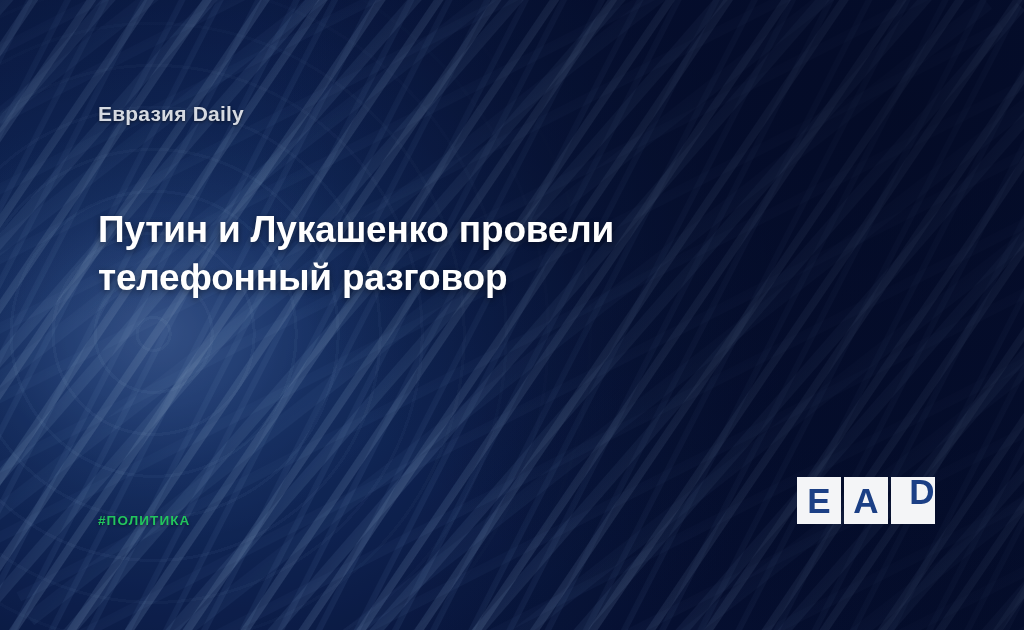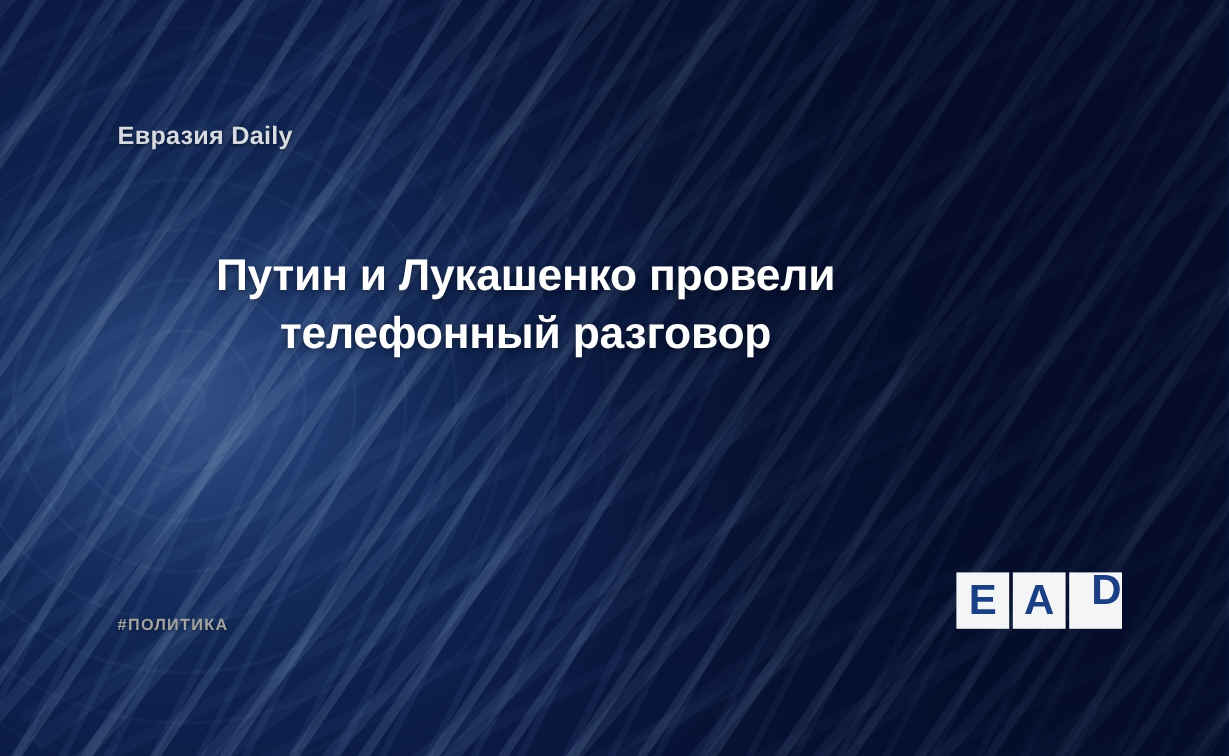--- a/index.html
+++ b/index.html
@@ -174,21 +174,20 @@
     position: absolute;
     inset: 0;
     pointer-events: none;
     background: rgba(6,16,46,0.30);
   }
 
   
   .content {
     position: absolute;
     inset: 0;
-    text-align: center;
   }
 
   .brand {
     position: absolute;
     left: 98px;
     top: 102px;
     font-size: 21px;
     font-weight: bold;
     color: #d6dae2;
     letter-spacing: 0.2px;
@@ -208,21 +207,21 @@
     letter-spacing: -0.2px;
     text-shadow: 0 2px 6px rgba(0,0,0,0.45);
   }
 
   .tag {
     position: absolute;
     left: 98px;
     top: 513px;
     font-size: 13.5px;
     font-weight: bold;
-    color: #a3a3a3;
+    color: #22c55e;
     letter-spacing: 1.1px;
     text-shadow: 0 1px 3px rgba(0,0,0,0.5);
     white-space: nowrap;
   }
 
   
   .logo {
     position: absolute;
     left: 797px;
     top: 477px;

